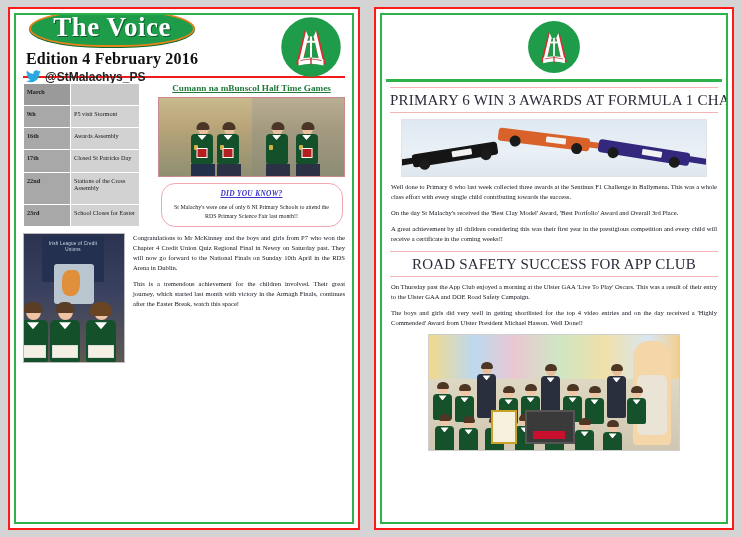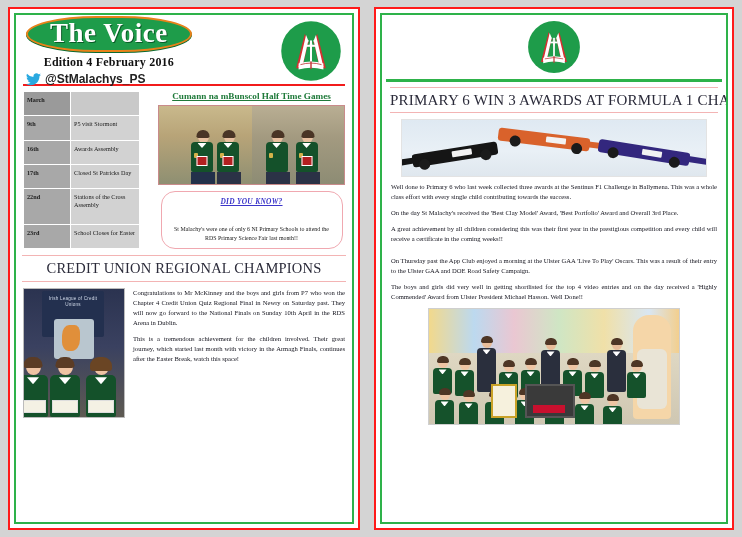--- a/index.html
+++ b/index.html
@@ -26,42 +26,42 @@
     background:#fff;
     overflow:hidden;
   }
   #page-left{left:8px;top:7px;width:352px;height:523px;}
   #page-right{left:374px;top:7px;width:360px;height:523px;}
 
   
   .masthead{
     display:flex;align-items:center;justify-content:space-between;
     padding:6px 10px 2px 10px;
-    height:68px;box-sizing:border-box;
+    height:60px;box-sizing:border-box;
   }
   .masthead-left{display:flex;flex-direction:column;align-items:center;}
   .voice-banner{
     background:#1e9c4a;
     border:2px solid #e8821a;
     border-radius:50%/58%;
     padding:1px 22px 3px 22px;
     box-shadow:0 1px 0 #0a6b30;
   }
   .voice-title{
     font-family:"Liberation Serif", serif;
     font-weight:bold;font-style:normal;
     font-size:27px;color:#ffffff;
     letter-spacing:.5px;
     text-shadow:1px 1px 0 #0a5c28;
     line-height:1.05;
     white-space:nowrap;
   }
   .edition{
     margin-top:3px;
-    font-size:12px;font-weight:bold;color:#111;
+    font-size:16px;font-weight:bold;color:#111;
     letter-spacing:.2px;white-space:nowrap;
   }
   .twitter-row{display:flex;align-items:center;gap:4px;margin-top:2px;align-self:flex-start;}
   .tw-bird{width:15px;height:13px;display:block;}
   .tw-handle{
     font-family:"Liberation Sans", sans-serif;
     font-size:12px;color:#222;font-weight:600;
   }
 
   
@@ -121,21 +121,21 @@
     width:182px;
     border:1px solid #f0a8b0;
     border-radius:14px;
     padding:5px 8px 6px 8px;
     text-align:center;
     box-sizing:border-box;
     background:#fff;
   }
   .dyk-title{
     font-size:7.4px;font-weight:bold;font-style:italic;
-    color:#3b35c9;text-decoration:underline;margin-bottom:19px;
+    color:#3b35c9;text-decoration:underline;margin-bottom:5px;
     letter-spacing:.3px;
   }
   .dyk-text{font-size:5.9px;color:#1a1a1a;line-height:1.45;}
 
   
   .banner{
     margin:6px 6px 0 6px;
     border-top:1.5px solid #f3b4b4;
     border-bottom:1.5px solid #f3b4b4;
     text-align:center;
@@ -339,23 +339,20 @@
             </div>
 
             <div class="didyouknow">
               <div class="dyk-title">DID YOU KNOW?</div>
               <div class="dyk-text">St Malachy's were one of only 6 NI Primary Schools to attend the RDS Primary Science Fair last month!!</div>
             </div>
           </div>
         </div>
       </div>
 
-      <div class="banner">
-        <span class="banner-txt">CREDIT UNION REGIONAL CHAMPIONS</span>
-      </div>
 
       <div class="cu-wrap">
         <div class="photo-cu">
           <div class="cu-banner">
             <span>Irish League of Credit Unions</span>
           </div>
           <div class="cu-map"></div>
           <div class="cu-kid" style="left:-6px;bottom:0;">
             <div class="hr"></div>
               <div class="h"></div>
@@ -433,20 +430,23 @@
           <div class="wheel" style="left:72px;"></div>
         </div>
       </div>
 
       <div class="rp-text">
         <p>Well done to Primary 6 who last week collected three awards at the Sentinus F1 Challenge in Ballymena. This was a whole class effort with every single child contributing towards the success.</p>
         <p>On the day St Malachy's received the 'Best Clay Model' Award, 'Best Portfolio' Award and Overall 3rd Place.</p>
         <p>A great achievement by all children considering this was their first year in the prestigious competition and every child will receive a certificate in the coming weeks!!</p>
       </div>
 
+      <div class="banner banner-r">
+        <span class="banner-txt">ROAD SAFETY SUCCESS FOR APP CLUB</span>
+      </div>
 
       <div class="rp-text">
         <p>On Thursday past the App Club enjoyed a morning at the Ulster GAA 'Live To Play' Oscars. This was a result of their entry to the Ulster GAA and DOE Road Safety Campaign.</p>
         <p>The boys and girls did very well in getting shortlisted for the top 4 video entries and on the day received a 'Highly Commended' Award from Ulster President Michael Hasson.  Well Done!!</p>
       </div>
 
       <div class="photo-group">
         <div class="backdrop"></div>
         <div class="mascot"></div>
 

